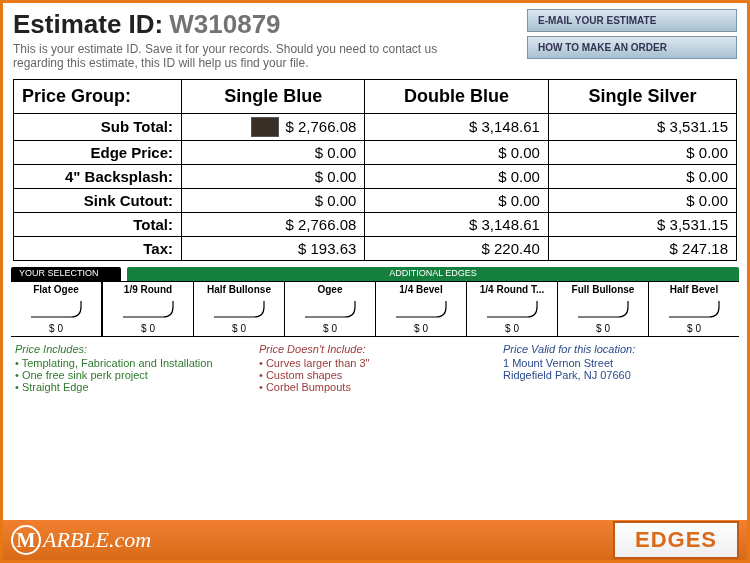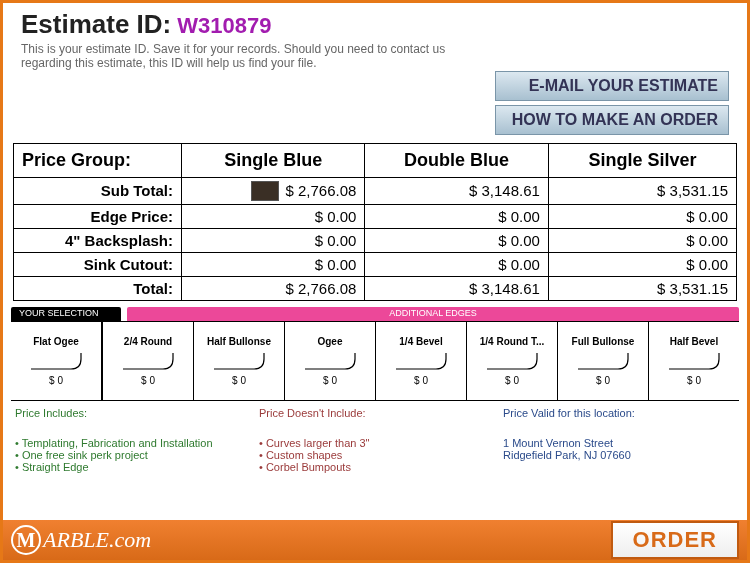--- a/index.html
+++ b/index.html
@@ -1,46 +1,46 @@
 <!DOCTYPE html>
 <html><head>
 <meta charset="utf-8">
 <style>
 * { margin: 0; padding: 0; box-sizing: border-box; }
 body { font-family: Arial, Helvetica, sans-serif; background: #fff; width: 750px; height: 563px; overflow: hidden; border: 3px solid #e67817; position: relative; }
-.header { display: flex; padding: 6px 18px 4px; flex-direction: column; }
+.header { display: flex; padding: 6px 10px 4px; }
 .header-left { flex: 1; }
 .title-row { display: flex; align-items: baseline; gap: 6px; }
 .title-label { font-size: 26px; font-weight: bold; color: #222; }
-.title-id { font-size: 22px; font-weight: bold; color: #a21caf; }
+.title-id { font-size: 26px; font-weight: bold; color: #737373; }
 .title-sub { font-size: 12px; color: #666; margin-top: 2px; max-width: 440px; line-height: 1.2; }
 .header-right { display: flex; flex-direction: column; gap: 4px; align-items: flex-end; }
-.hdr-btn { background: linear-gradient(#dce8f0,#a8c0d0); border: 1px solid #7a95a8; color: #335; font-size: 16px; font-weight: bold; padding: 5px 10px; cursor: pointer; width: 234px; text-align: right; }
+.hdr-btn { background: linear-gradient(#dce8f0,#a8c0d0); border: 1px solid #7a95a8; color: #335; font-size: 10px; font-weight: bold; padding: 5px 10px; cursor: pointer; width: 210px; text-align: left; }
 .price-table { border-collapse: collapse; margin: 4px 10px 0; width: calc(100% - 20px); }
 .price-table th, .price-table td { border: 1px solid #000; padding: 3px 8px; font-size: 18px; }
 .price-table th { font-weight: bold; text-align: center; height: 34px; }
 .price-table .row-label { text-align: right; font-weight: bold; width: 168px; font-size: 15px; }
 .price-table td.val { text-align: right; font-size: 15px; font-weight: 500; white-space: nowrap; }
 .swatch-cell { display: flex; align-items: center; gap: 6px; justify-content: flex-end; }
 .swatch { width: 28px; height: 20px; background: #3a2f25; border: 1px solid #555; }
 .edges-strip { margin: 6px 8px 0; position: relative; }
 .edges-header { height: 14px; display: flex; font-size: 9px; }
 .sel-head { background: #000; color: #fff; padding: 1px 8px; width: 110px; border-radius: 2px 2px 0 0; }
-.add-head { background: #ec4899; color: #fff; padding: 1px 8px; flex: 1; text-align: center; margin-left: 6px; border-radius: 2px 2px 0 0; }
+.add-head { background: #15803d; color: #fff; padding: 1px 8px; flex: 1; text-align: center; margin-left: 6px; border-radius: 2px 2px 0 0; }
 .edges-row { display: flex; border-top: 1px solid #000; border-bottom: 1px solid #000; }
-.edge-cell { flex: 1; text-align: center; font-size: 10px; padding: 14px 2px; border-right: 1px solid #000; position: relative; }
+.edge-cell { flex: 1; text-align: center; font-size: 10px; padding: 2px 2px; border-right: 1px solid #000; position: relative; }
 .edge-cell.sel { border-right: 2px solid #000; }
 .edge-cell:last-child { border-right: none; }
 .edge-name { font-weight: bold; white-space: nowrap; overflow: hidden; text-overflow: ellipsis; }
 .edge-shape { height: 24px; margin: 2px 0; }
 .edge-shape svg { width: 60px; height: 24px; }
 .edge-price { font-size: 10px; }
 .info-row { display: flex; padding: 6px 12px 4px; font-size: 11px; gap: 12px; }
 .info-col { flex: 1; }
-.info-title { margin-bottom: 18px; }
+.info-title { margin-bottom: 2px; font-style: italic; }
 .info-title.green { color: #2f7a2f; }
 .info-title.red { color: #9a3a3a; }
 .info-title.blue { color: #2a4a8a; }
 .info-col ul { list-style: none; padding-left: 0; }
 .info-col ul li::before { content: "• "; }
 .info-col.green li { color: #2f7a2f; }
 .info-col.red li { color: #9a3a3a; }
 .info-col.blue { color: #2a4a8a; }
 .footer { position: absolute; bottom: 0; left: 0; right: 0; height: 40px; background: linear-gradient(#f08030,#d86a18); display: flex; align-items: center; justify-content: space-between; padding: 0 8px; }
 .logo { display: flex; align-items: center; color: #fff; font-family: Georgia, serif; font-size: 22px; font-style: italic; gap: 2px; }
@@ -102,38 +102,44 @@
         <td class="val">$ 0.00</td>
         <td class="val">$ 0.00</td>
         <td class="val">$ 0.00</td>
       </tr>
       <tr>
         <td class="row-label">Total:</td>
         <td class="val">$ 2,766.08</td>
         <td class="val">$ 3,148.61</td>
         <td class="val">$ 3,531.15</td>
       </tr>
+      <tr>
+        <td class="row-label">Tax:</td>
+        <td class="val">$ 193.63</td>
+        <td class="val">$ 220.40</td>
+        <td class="val">$ 247.18</td>
+      </tr>
     </tbody>
 </table>
 
 <div class="edges-strip">
   <div class="edges-header">
     <div class="sel-head">YOUR SELECTION</div>
     <div class="add-head">ADDITIONAL EDGES</div>
   </div>
   <div class="edges-row" id="edges-row">
       <div class="edge-cell sel">
         <div class="edge-name">Flat Ogee</div>
         <div class="edge-shape"><svg viewBox="0 0 60 24">
             <path d="M5 20 L45 20 Q55 20 55 10 L55 4" fill="none" stroke="#000" stroke-width="1.2"></path>
           </svg></div>
         <div class="edge-price">$ 0</div>
       </div>
       <div class="edge-cell">
-        <div class="edge-name">2/4 Round</div>
+        <div class="edge-name">1/9 Round</div>
         <div class="edge-shape"><svg viewBox="0 0 60 24">
             <path d="M5 20 L45 20 Q55 20 55 10 L55 4" fill="none" stroke="#000" stroke-width="1.2"></path>
           </svg></div>
         <div class="edge-price">$ 0</div>
       </div>
       <div class="edge-cell">
         <div class="edge-name">Half Bullonse</div>
         <div class="edge-shape"><svg viewBox="0 0 60 24">
             <path d="M5 20 L45 20 Q55 20 55 10 L55 4" fill="none" stroke="#000" stroke-width="1.2"></path>
           </svg></div>
@@ -201,14 +207,14 @@
         <div>Ridgefield Park, NJ 07660</div>
       </div>
   </div>
 </div>
 
 <div class="footer">
   <div class="logo">
     <span class="logo-circle">M</span>
     <span>ARBLE.com</span>
   </div>
-  <button class="finish-btn">ORDER</button>
+  <button class="finish-btn">EDGES</button>
 </div>
 
 </body></html>

